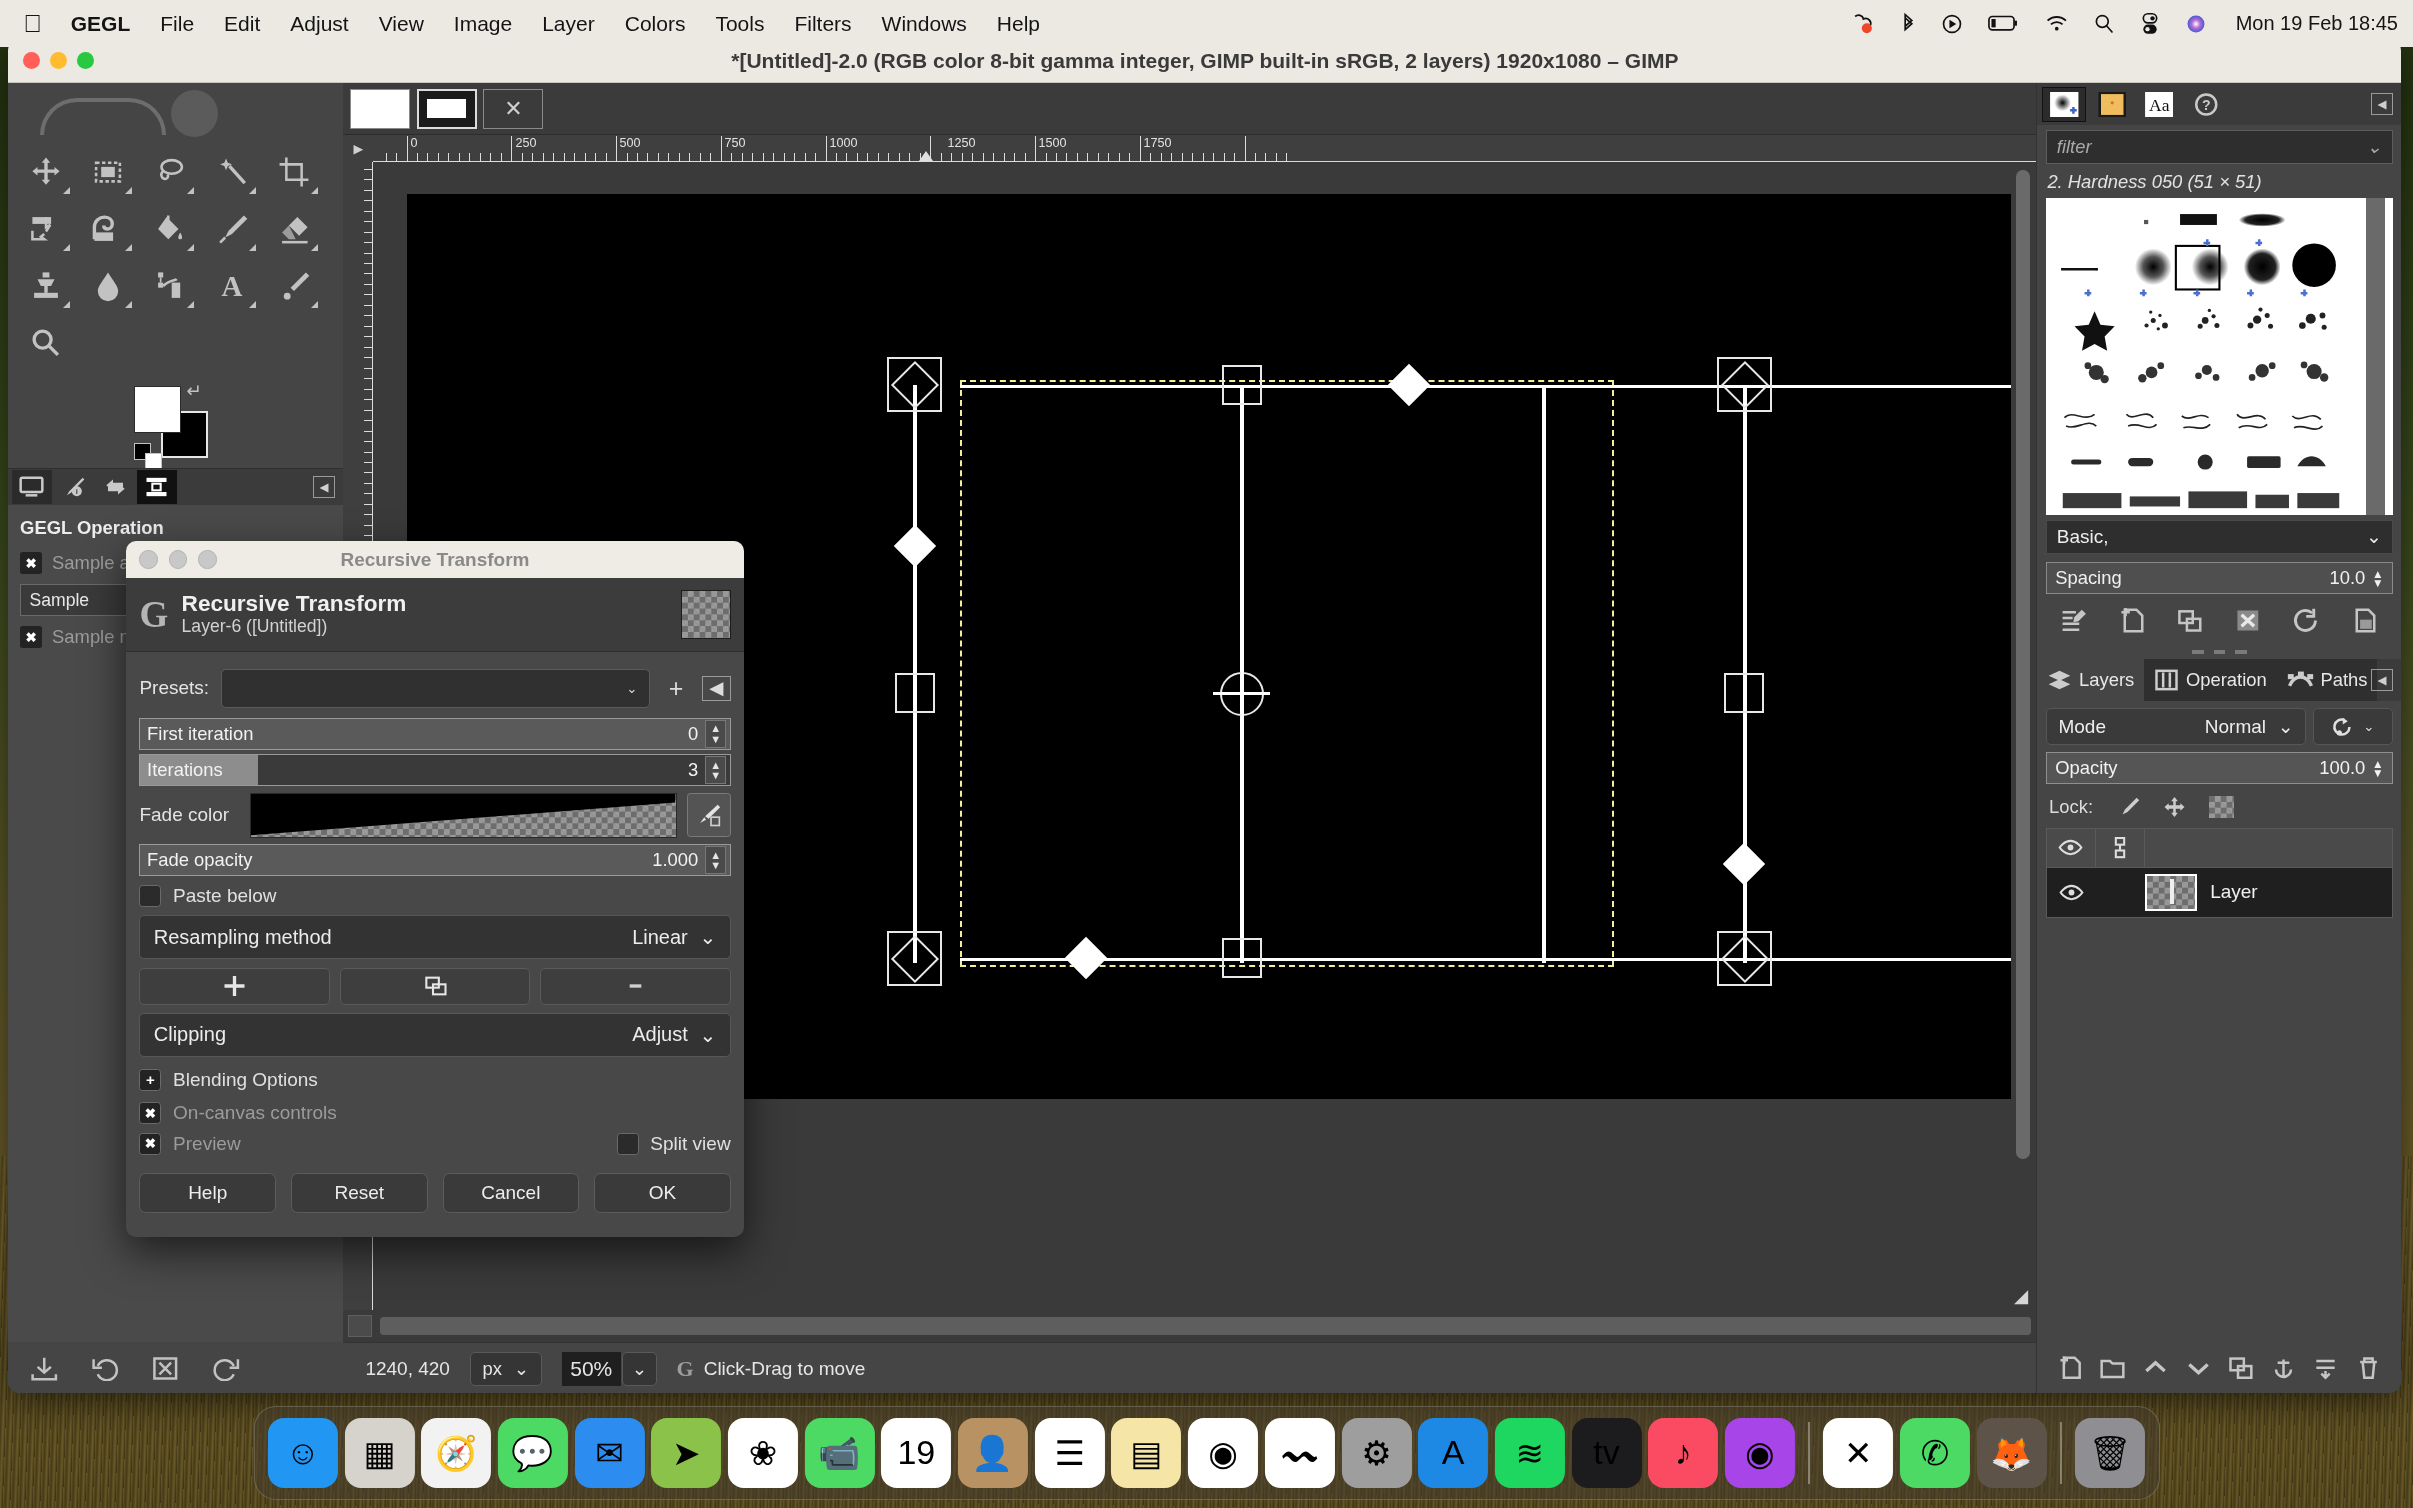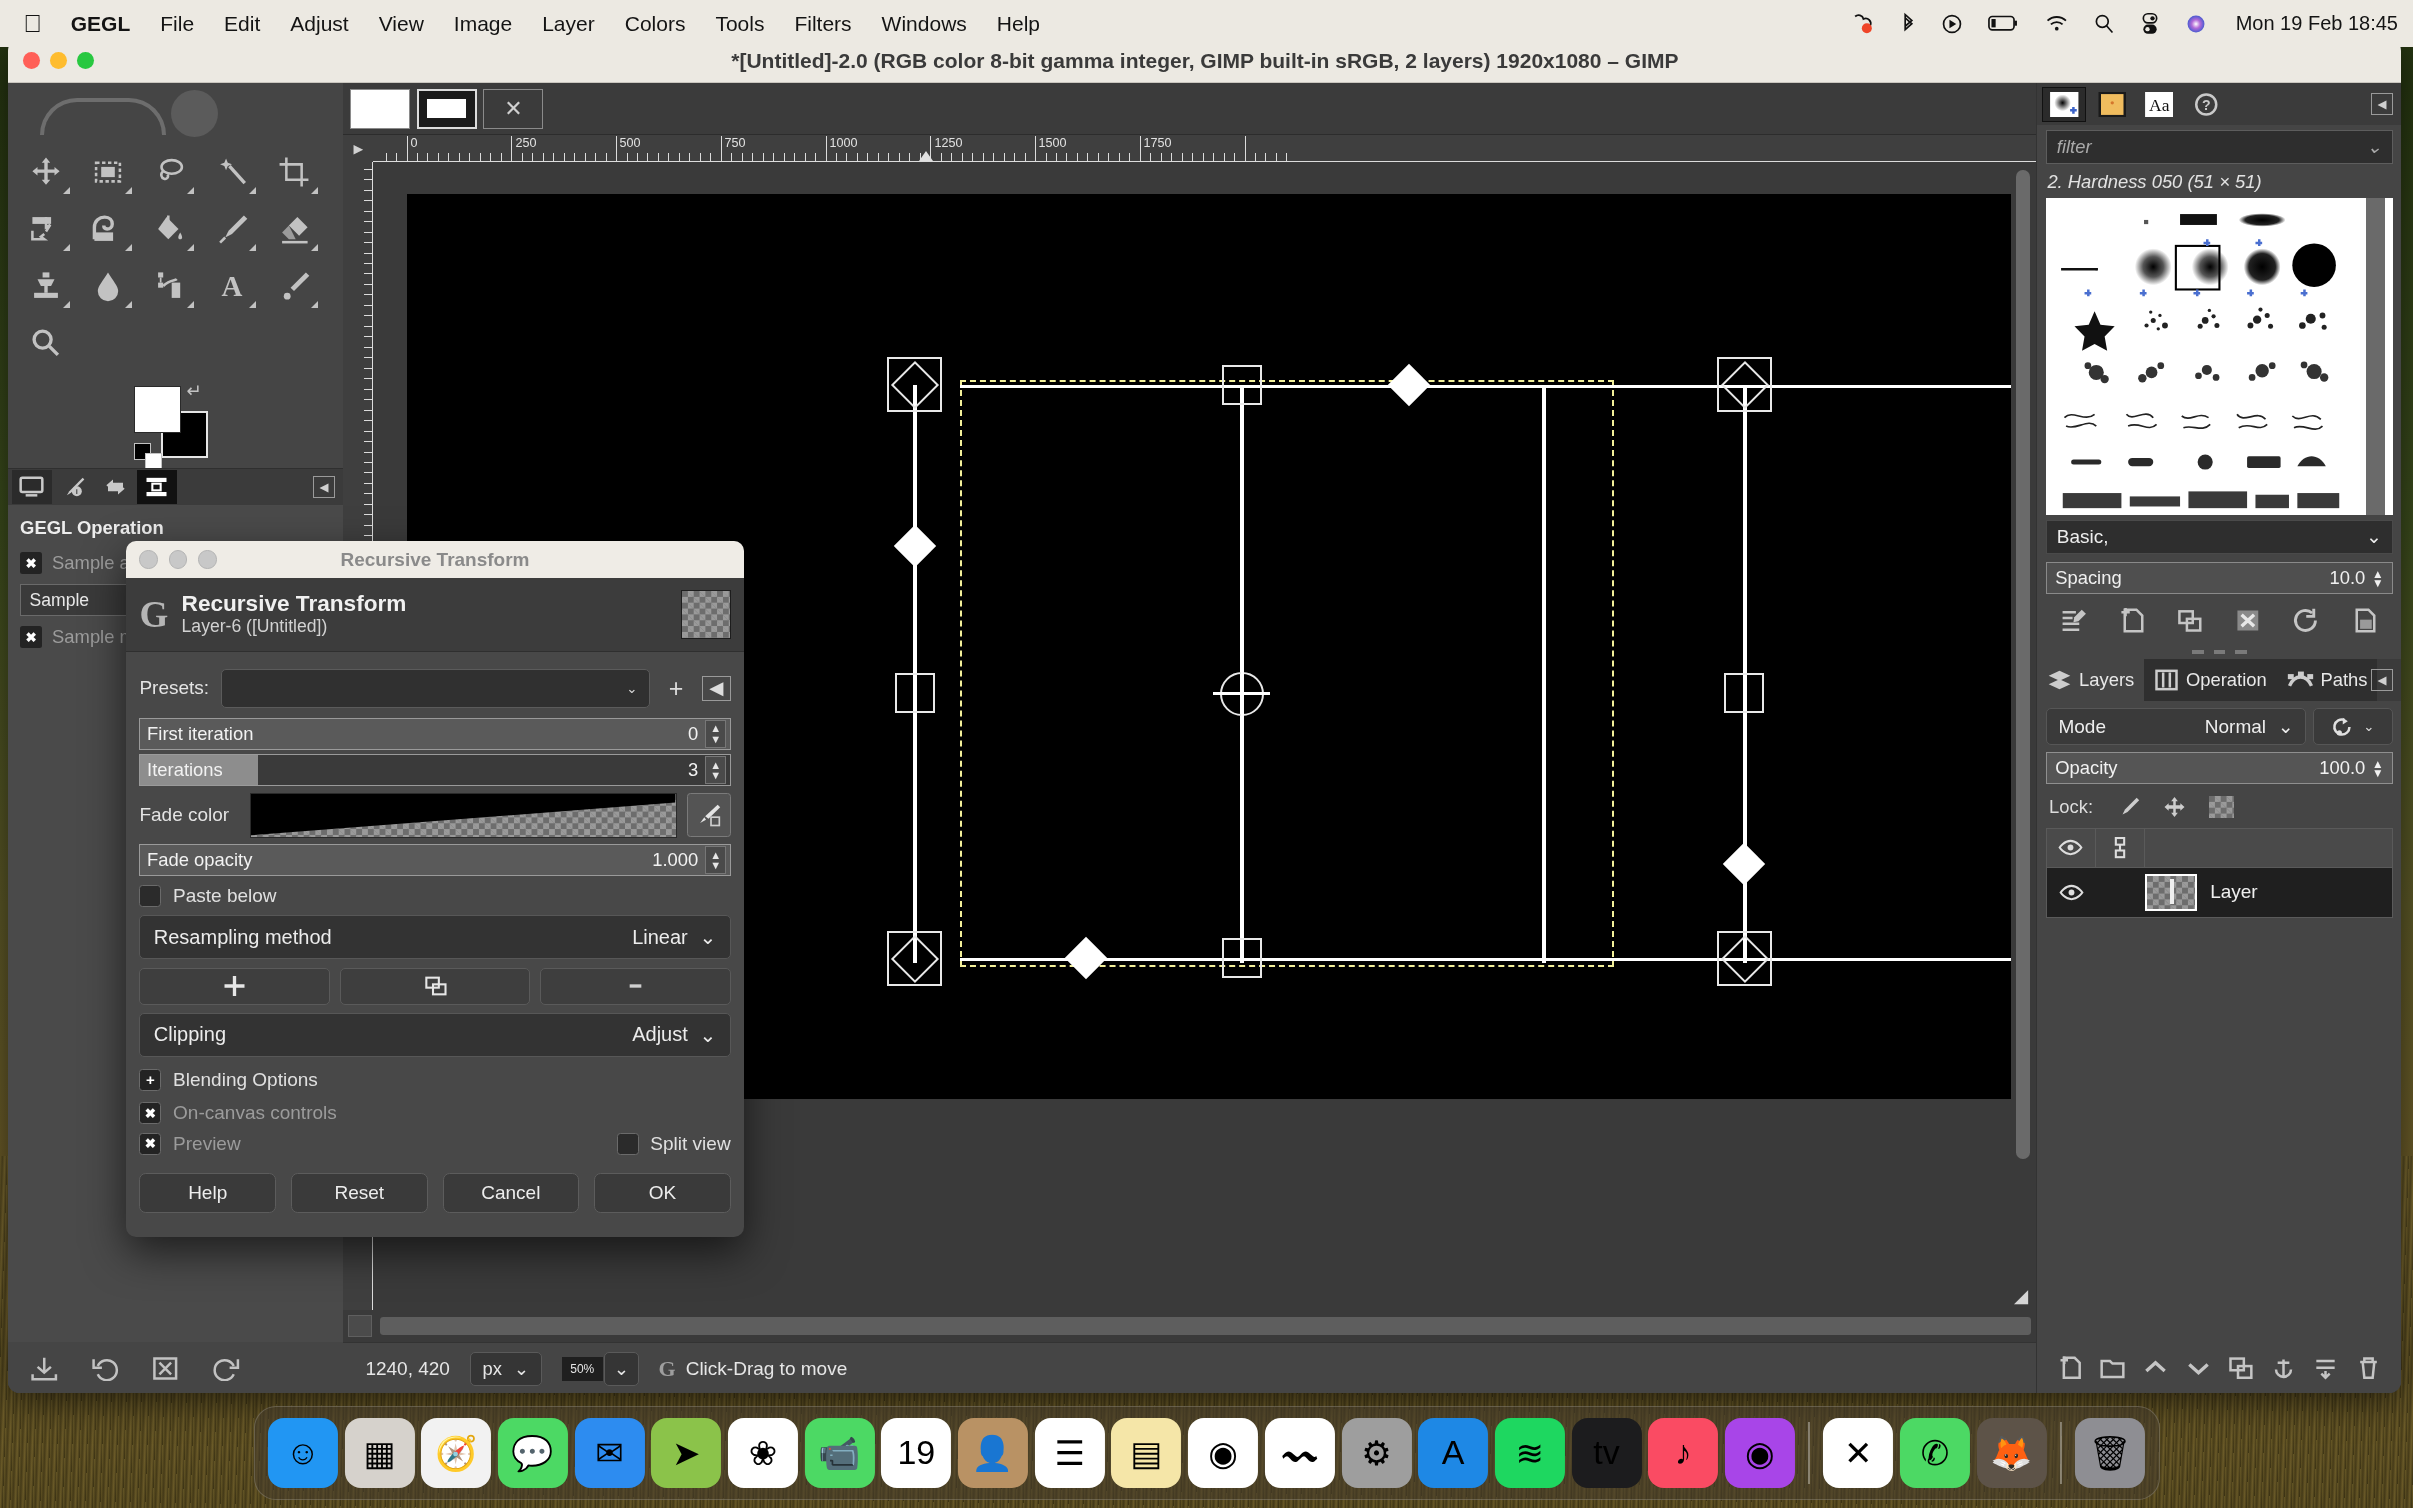--- a/index.html
+++ b/index.html
@@ -133,21 +133,21 @@
   .vscroll-btn { position:absolute; left:2.5px; bottom:3.4px; color:#d5d5d5; font-size:18.4px;}
 
   .hscrollrow { height:32px; background:#3a3a3a; display:flex; align-items:center; padding:0 5px; }
   .hs-btn { width:23.5px; height:22px; background:#4b4b4b; border:0.8px solid #5f5f5f; }
   .hs-track { flex:1; height:18.4px; background:#5e5e5e; margin-left:8.4px; border-radius:3.4px;}
 
   .statusbar { height:52px; background:#454545; display:flex; align-items:center; gap:20px;
                padding-left:22px; color:#e6e6e6; font-size:19px; border-top:0.8px solid #333;}
   .sb-select { background:#353535; border:0.8px solid #5a5a5a; border-radius:5px; padding:5px 11.7px;
                display:flex; align-items:center; gap:11.7px; font-size:18.4px;}
-  .sb-zoombox { background:#1f1f1f; padding:5px 8.4px; font-size:12px; }
+  .sb-zoombox { background:#1f1f1f; padding:5px 8.4px; font-size:21px; }
   .sb-msg { display:flex; align-items:center; gap:10px; }
   .gimpmark { color:#9e9e9e; font-weight:bold; font-size:22px; font-family:"Liberation Serif", serif; }
 
   .bottomtools { width:335px; height:52px; background:#454545; display:flex; align-items:center;
                  gap:32px; padding-left:22px; }
   .bottomtools svg { fill:#c2c2c2; }
 
   
   .rightcol { width: 365px; background:#454545; display:flex; flex-direction:column;
               border-left:0.8px solid #333; }
@@ -633,21 +633,21 @@
               <div class="tick" style="left: 463px;"></div>
               <div class="tick" style="left: 473px;"></div>
               <div class="tick" style="left: 484px;"></div>
               <div class="tick" style="left: 494px;"></div>
               <div class="tick" style="left: 505px;"></div>
               <div class="tick" style="left: 515px;"></div>
               <div class="tick" style="left: 526px;"></div>
               <div class="tick" style="left: 536px;"></div>
               <div class="tick" style="left: 547px;"></div>
               <div class="tick maj" style="left: 557px;"></div>
-              <div class="lbl" style="left: 561px;">1250</div>
+              <div class="lbl" style="left: 574px;">1250</div>
               <div class="tick" style="left: 568px;"></div>
               <div class="tick" style="left: 578px;"></div>
               <div class="tick" style="left: 589px;"></div>
               <div class="tick" style="left: 599px;"></div>
               <div class="tick" style="left: 610px;"></div>
               <div class="tick" style="left: 620px;"></div>
               <div class="tick" style="left: 631px;"></div>
               <div class="tick" style="left: 641px;"></div>
               <div class="tick" style="left: 652px;"></div>
               <div class="tick maj" style="left: 662px;"></div>

